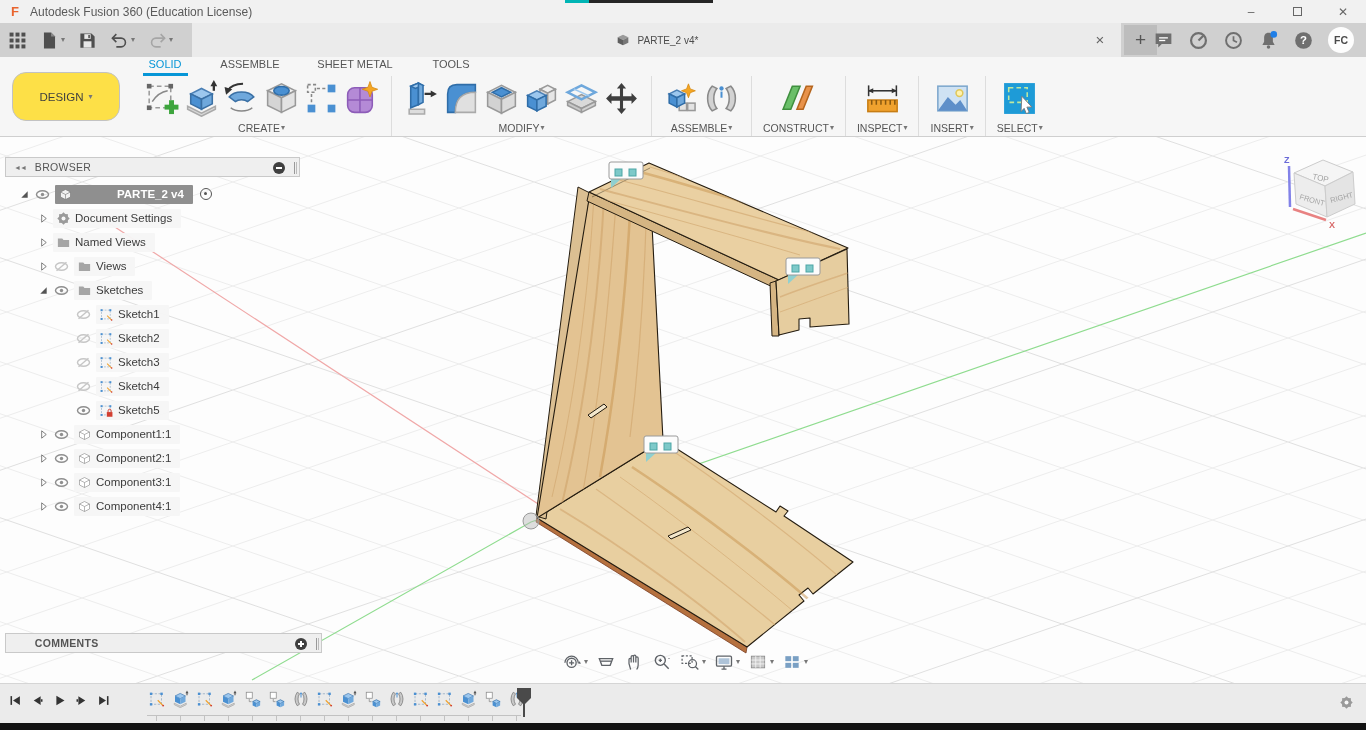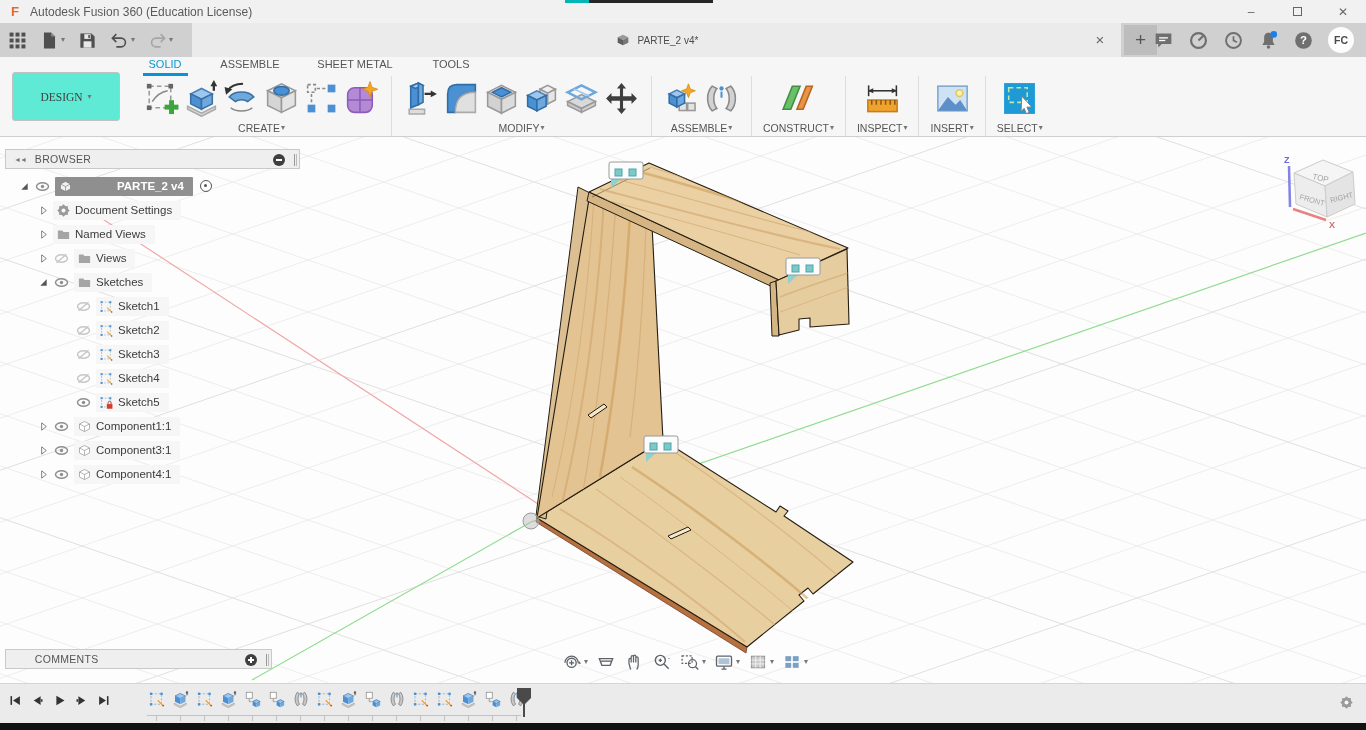--- a/index.html
+++ b/index.html
@@ -30,51 +30,51 @@
              display:flex;align-items:center;justify-content:center;}
   .newtab{position:absolute;left:1124px;top:2px;width:33px;height:30px;background:#bdbdbd;
           display:flex;align-items:center;justify-content:center;font-size:19px;color:#555;}
   .tsicons{position:absolute;right:0;top:0;height:34px;display:flex;align-items:center;gap:14px;padding-right:12px;}
   .avatar{width:26px;height:26px;border-radius:50%;background:#fdfdfd;display:flex;align-items:center;
           justify-content:center;font-size:10.5px;font-weight:bold;color:#4a4a4a;}
   
   .ribbon{position:absolute;left:0;top:57px;width:1366px;height:80px;background:#f6f6f6;
           border-bottom:1px solid #cfcfcf;}
   .design-btn{position:absolute;left:12px;top:15px;width:108px;height:49px;border:1px solid #c2c2c2;
-              border-radius:3px;display:flex;align-items:center;justify-content:center;gap:5px;
-              font-size:11.5px;color:#3f3f3f;background:#5eead4;font-family:Liberation Serif, serif;}
+              border-radius:14px;display:flex;align-items:center;justify-content:center;gap:5px;
+              font-size:11.5px;color:#3f3f3f;background:#fde047;}
   .rtab{position:absolute;top:1px;height:15px;transform:translateX(-50%);font-size:11px;color:#555;}
   .rtab.active{color:#0696d7;}
   .rtab-underline{position:absolute;left:143px;top:16px;width:45px;height:3px;background:#0696d7;}
   .rgroups{position:absolute;left:132px;top:19px;display:flex;align-items:stretch;height:60px;}
   .rgroup{display:flex;flex-direction:column;align-items:center;padding:0 11px;}
   .rgroup + .rgroup{border-left:1px solid #ddd;align-items:center;}
   .gicons{display:flex;align-items:center;gap:3px;height:44px;}
   .glabel{margin-top:2px;font-size:10.5px;color:#555;display:flex;gap:1px;align-items:center;}
   
   .canvas{position:absolute;left:0;top:137px;width:1366px;height:546px;background:#fdfdfd;}
   
-  .browser{position:absolute;left:5px;top:12px;width:295px;}
+  .browser{position:absolute;left:5px;top:20px;width:295px;}
   .panel-head{height:20px;background:#efefef;border:1px solid #c9c9c9;display:flex;align-items:center;
               font-size:10.5px;color:#555;letter-spacing:.3px;position:relative;}
   .panel-head .arrows{margin:0 9px 0 8px;font-size:7px;color:#777;letter-spacing:-1px;}
   .dot-btn{position:absolute;right:14px;top:4px;width:12px;height:12px;border-radius:50%;background:#3f3f3f;
            display:flex;align-items:center;justify-content:center;}
   .dot-btn i{display:block;width:6px;height:1.5px;background:#fff;}
   .dot-btn.plus i:last-child{position:absolute;width:1.5px;height:6px;background:#fff;}
   .grip{position:absolute;right:4px;top:4px;width:1px;height:12px;background:#999;box-shadow:2px 0 0 #bbb;}
   .btree{margin-top:5px;}
   .brow{height:24px;display:flex;align-items:center;gap:4px;}
   .rowbox{display:flex;align-items:center;gap:4px;background:rgba(246,246,246,.95);
           padding:2px 9px 2px 3px;border-radius:1px;font-size:11.5px;color:#3c3c3c;white-space:nowrap;}
   .rowbox.sel{background:#8f8f8f;color:#fff;font-weight:bold;gap:44px;}
   .target-ic{width:12px;height:12px;border-radius:50%;border:1.5px solid #555;margin-left:3px;position:relative;}
   .target-ic::after{content:"";position:absolute;left:3px;top:3px;width:3px;height:3px;border-radius:50%;background:#555;}
   
-  .comments{position:absolute;left:5px;top:512px;width:267px;}
+  .comments{position:absolute;left:5px;top:496px;width:317px;font-weight:bold;}
   
   .navbar{position:absolute;left:562px;top:513px;height:24px;display:flex;align-items:center;gap:8px;}
   .navbtn{display:flex;align-items:center;gap:2px;}
   
   .timeline{position:absolute;left:0;top:683px;width:1366px;height:40px;background:#ebebeb;border-top:1px solid #d5d5d5;}
   .playback{position:absolute;left:8px;top:9px;display:flex;gap:7px;align-items:center;}
   .titems{position:absolute;left:145px;top:6px;display:flex;}
   .titem{width:24px;display:flex;flex-direction:column;align-items:center;position:relative;}
   .titem::after{content:"";position:absolute;left:11px;top:26px;width:1px;height:5px;background:#c2c2c2;}
   .ttrack{position:absolute;left:147px;top:31px;width:374px;border-top:1px solid #c2c2c2;}
@@ -809,20 +809,40 @@
               <svg viewBox="0 0 24 24" width="17" height="17">
                 <ellipse cx="12" cy="12" rx="8.5" ry="5.2" fill="none" stroke="#8f8f8f" stroke-width="2"></ellipse>
                 <circle cx="12" cy="12" r="2.4" fill="#8f8f8f"></circle>
               </svg>
             </span>
             <span class="rowbox">
               <svg viewBox="0 0 24 24" width="15" height="15">
                 <polygon points="4,8 12,4 20,8 20,16 12,20 4,16" fill="#fff" stroke="#8a8a8a"></polygon>
                 <path d="M4 8l8 4 8-4M12 12v8" fill="none" stroke="#8a8a8a"></path>
               </svg>
+              <span>Component2:1</span>
+            </span>
+          </div>
+          <div class="brow" style="padding-left:33px">
+            <span>
+              <svg viewBox="0 0 24 24" width="11" height="11">
+                <polygon points="8,4 18,12 8,20" fill="#fdfdfd" stroke="#555" stroke-width="1.6"></polygon>
+              </svg>
+            </span>
+            <span>
+              <svg viewBox="0 0 24 24" width="17" height="17">
+                <ellipse cx="12" cy="12" rx="8.5" ry="5.2" fill="none" stroke="#8f8f8f" stroke-width="2"></ellipse>
+                <circle cx="12" cy="12" r="2.4" fill="#8f8f8f"></circle>
+              </svg>
+            </span>
+            <span class="rowbox">
+              <svg viewBox="0 0 24 24" width="15" height="15">
+                <polygon points="4,8 12,4 20,8 20,16 12,20 4,16" fill="#fff" stroke="#8a8a8a"></polygon>
+                <path d="M4 8l8 4 8-4M12 12v8" fill="none" stroke="#8a8a8a"></path>
+              </svg>
               <span>Component3:1</span>
             </span>
           </div>
           <div class="brow" style="padding-left:33px">
             <span>
               <svg viewBox="0 0 24 24" width="11" height="11">
                 <polygon points="8,4 18,12 8,20" fill="#fdfdfd" stroke="#555" stroke-width="1.6"></polygon>
               </svg>
             </span>
             <span>

